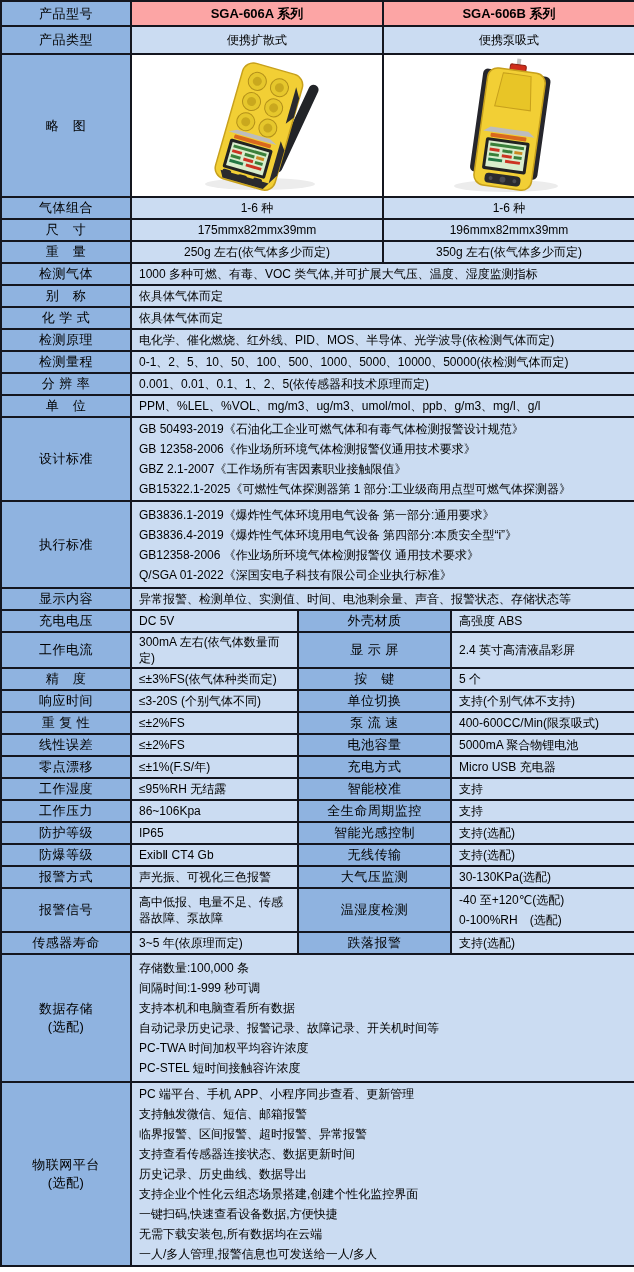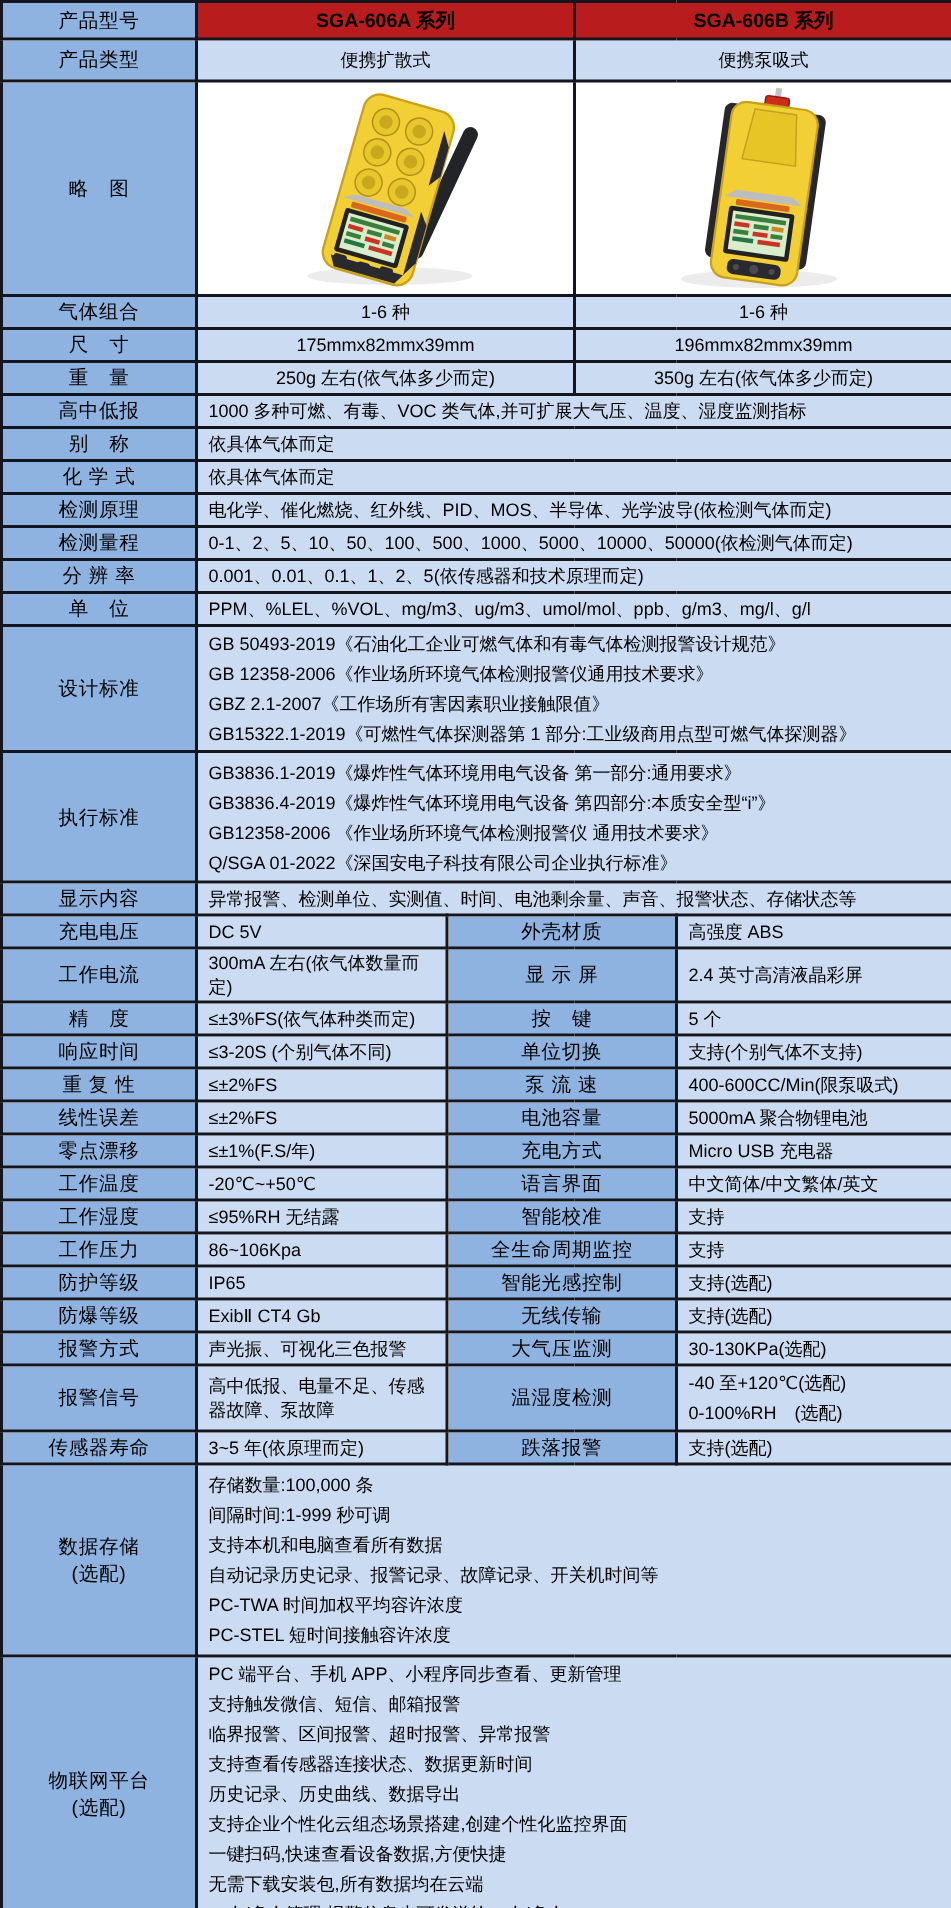--- a/index.html
+++ b/index.html
@@ -2,21 +2,21 @@
 <html><head>
 <meta charset="utf-8">
 <style>
   html,body{margin:0;padding:0;background:#ffffff;}
   body{width:634px;font-family:"Liberation Sans","DejaVu Sans",sans-serif;color:#000;}
   table.spec{border-collapse:collapse;table-layout:fixed;width:634px;}
   td{border:2px solid #14161f;overflow:hidden;vertical-align:middle;box-sizing:border-box;}
   td.lbl{background:#8fb3e0;font-weight:normal;font-size:13px;text-align:center;letter-spacing:0.5px;}
   td.val{background:#cbdcf2;font-size:12px;padding:1px 4px 1px 7px;text-align:left;line-height:1.35;margin-top:16px;}
   td.valc{background:#cbdcf2;font-size:12px;text-align:center;padding:1px 3px;}
-  td.hdr{background:#b91c1c;font-weight:bold;font-size:13px;text-align:center;}
+  td.hdr{background:#fca5a5;font-weight:bold;font-size:13px;text-align:center;}
   td.img{background:#ffffff;text-align:center;padding:0;}
   td.val .ln{line-height:20px;white-space:nowrap;}
   svg{display:block;margin:0 auto;}
 </style>
 </head>
 <body>
 
 <table class="spec">
   <colgroup>
       <col style="width:130px">
@@ -130,21 +130,21 @@
     <td class="valc" colspan="2">175mmx82mmx39mm</td>
     <td class="valc" colspan="2">196mmx82mmx39mm</td>
   </tr>
   <tr style="height:21px">
     <td class="lbl">重　量</td>
     <td class="valc" colspan="2">250g 左右(依气体多少而定)</td>
     <td class="valc" colspan="2">350g 左右(依气体多少而定)</td>
   </tr>
 
   <tr style="height:22px">
-    <td class="lbl">高中低报</td>
+    <td class="lbl">检测气体</td>
     <td class="val" colspan="4">1000 多种可燃、有毒、VOC 类气体,并可扩展大气压、温度、湿度监测指标</td>
   </tr>
   <tr style="height:21px">
     <td class="lbl">别　称</td>
     <td class="val" colspan="4">依具体气体而定</td>
   </tr>
   <tr style="height:22px">
     <td class="lbl">化 学 式</td>
     <td class="val" colspan="4">依具体气体而定</td>
   </tr>
@@ -164,21 +164,21 @@
     <td class="lbl">单　位</td>
     <td class="val" colspan="4">PPM、%LEL、%VOL、mg/m3、ug/m3、umol/mol、ppb、g/m3、mg/l、g/l</td>
   </tr>
 
   <tr style="height:80px">
     <td class="lbl">设计标准</td>
     <td class="val" colspan="4">
       <div class="ln">GB 50493-2019《石油化工企业可燃气体和有毒气体检测报警设计规范》</div>
       <div class="ln">GB 12358-2006《作业场所环境气体检测报警仪通用技术要求》</div>
       <div class="ln">GBZ 2.1-2007《工作场所有害因素职业接触限值》</div>
-      <div class="ln">GB15322.1-2019《可燃性气体探测器第 1 部分:工业级商用点型可燃气体探测器》</div>
+      <div class="ln">GB15322.1-2025《可燃性气体探测器第 1 部分:工业级商用点型可燃气体探测器》</div>
     </td>
   </tr>
 
   <tr style="height:87px">
     <td class="lbl">执行标准</td>
     <td class="val" colspan="4">
       <div class="ln">GB3836.1-2019《爆炸性气体环境用电气设备 第一部分:通用要求》</div>
       <div class="ln">GB3836.4-2019《爆炸性气体环境用电气设备 第四部分:本质安全型“i”》</div>
       <div class="ln">GB12358-2006 《作业场所环境气体检测报警仪 通用技术要求》</div>
       <div class="ln">Q/SGA 01-2022《深国安电子科技有限公司企业执行标准》</div>
@@ -224,26 +224,20 @@
     <td class="lbl">线性误差</td>
     <td class="val">≤±2%FS</td>
     <td class="lbl" colspan="2">电池容量</td>
     <td class="val">5000mA 聚合物锂电池</td>
   </tr>
   <tr style="height:22px">
     <td class="lbl">零点漂移</td>
     <td class="val">≤±1%(F.S/年)</td>
     <td class="lbl" colspan="2">充电方式</td>
     <td class="val">Micro USB 充电器</td>
-  </tr>
-  <tr style="height:22px">
-    <td class="lbl">工作温度</td>
-    <td class="val">-20℃~+50℃</td>
-    <td class="lbl" colspan="2">语言界面</td>
-    <td class="val">中文简体/中文繁体/英文</td>
   </tr>
   <tr style="height:18px">
     <td class="lbl">工作湿度</td>
     <td class="val">≤95%RH 无结露</td>
     <td class="lbl" colspan="2">智能校准</td>
     <td class="val">支持</td>
   </tr>
   <tr style="height:20px">
     <td class="lbl">工作压力</td>
     <td class="val">86~106Kpa</td>

